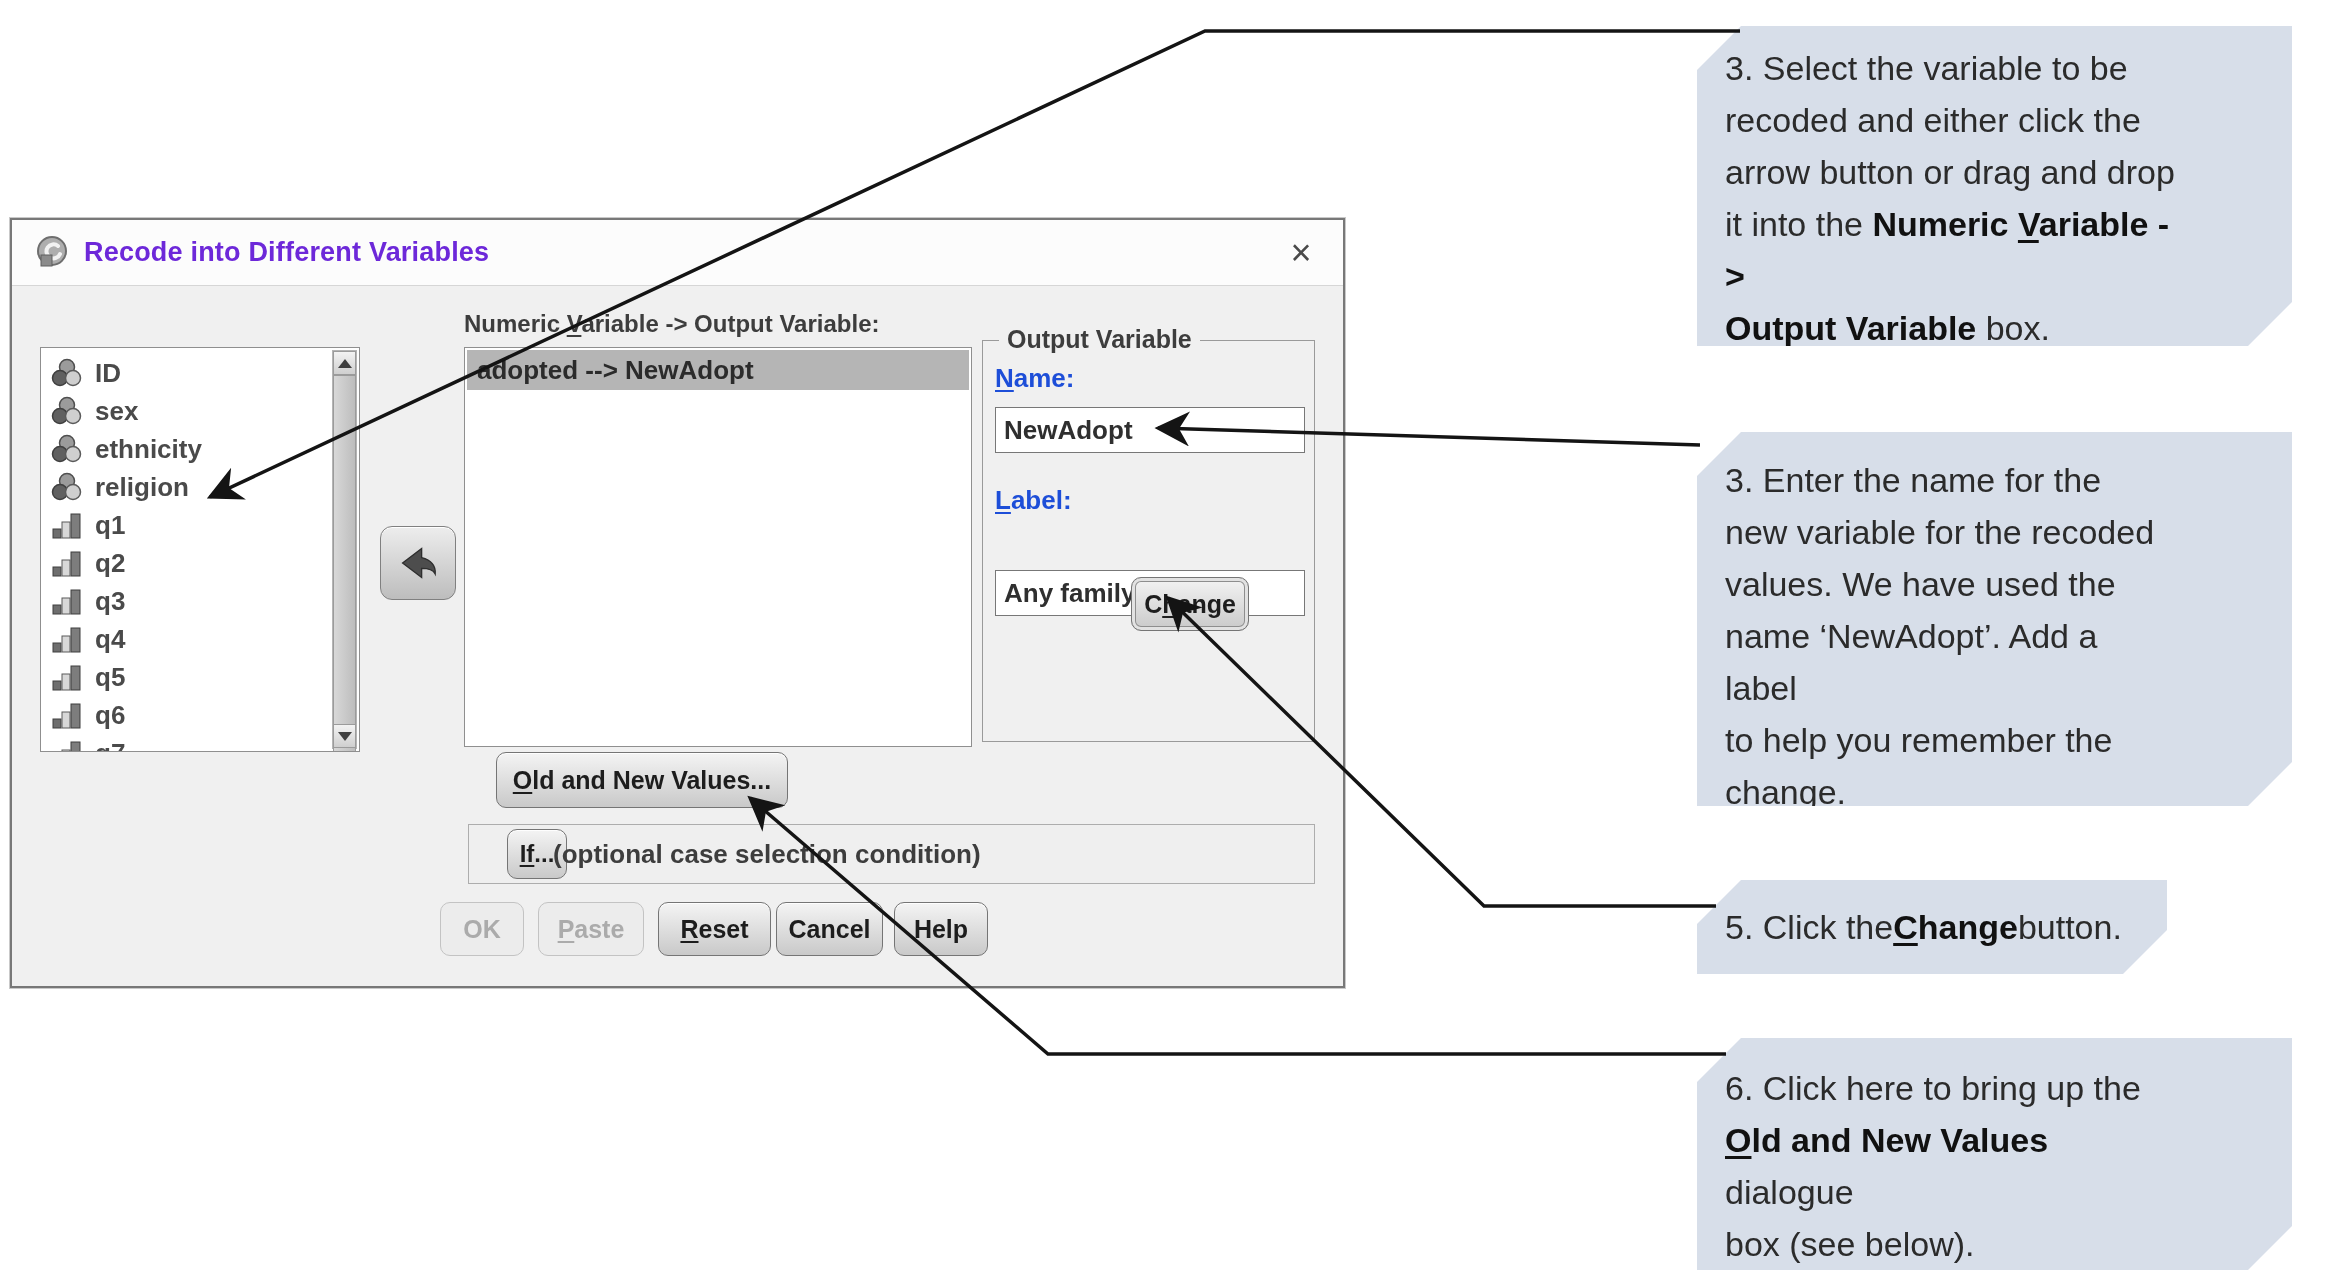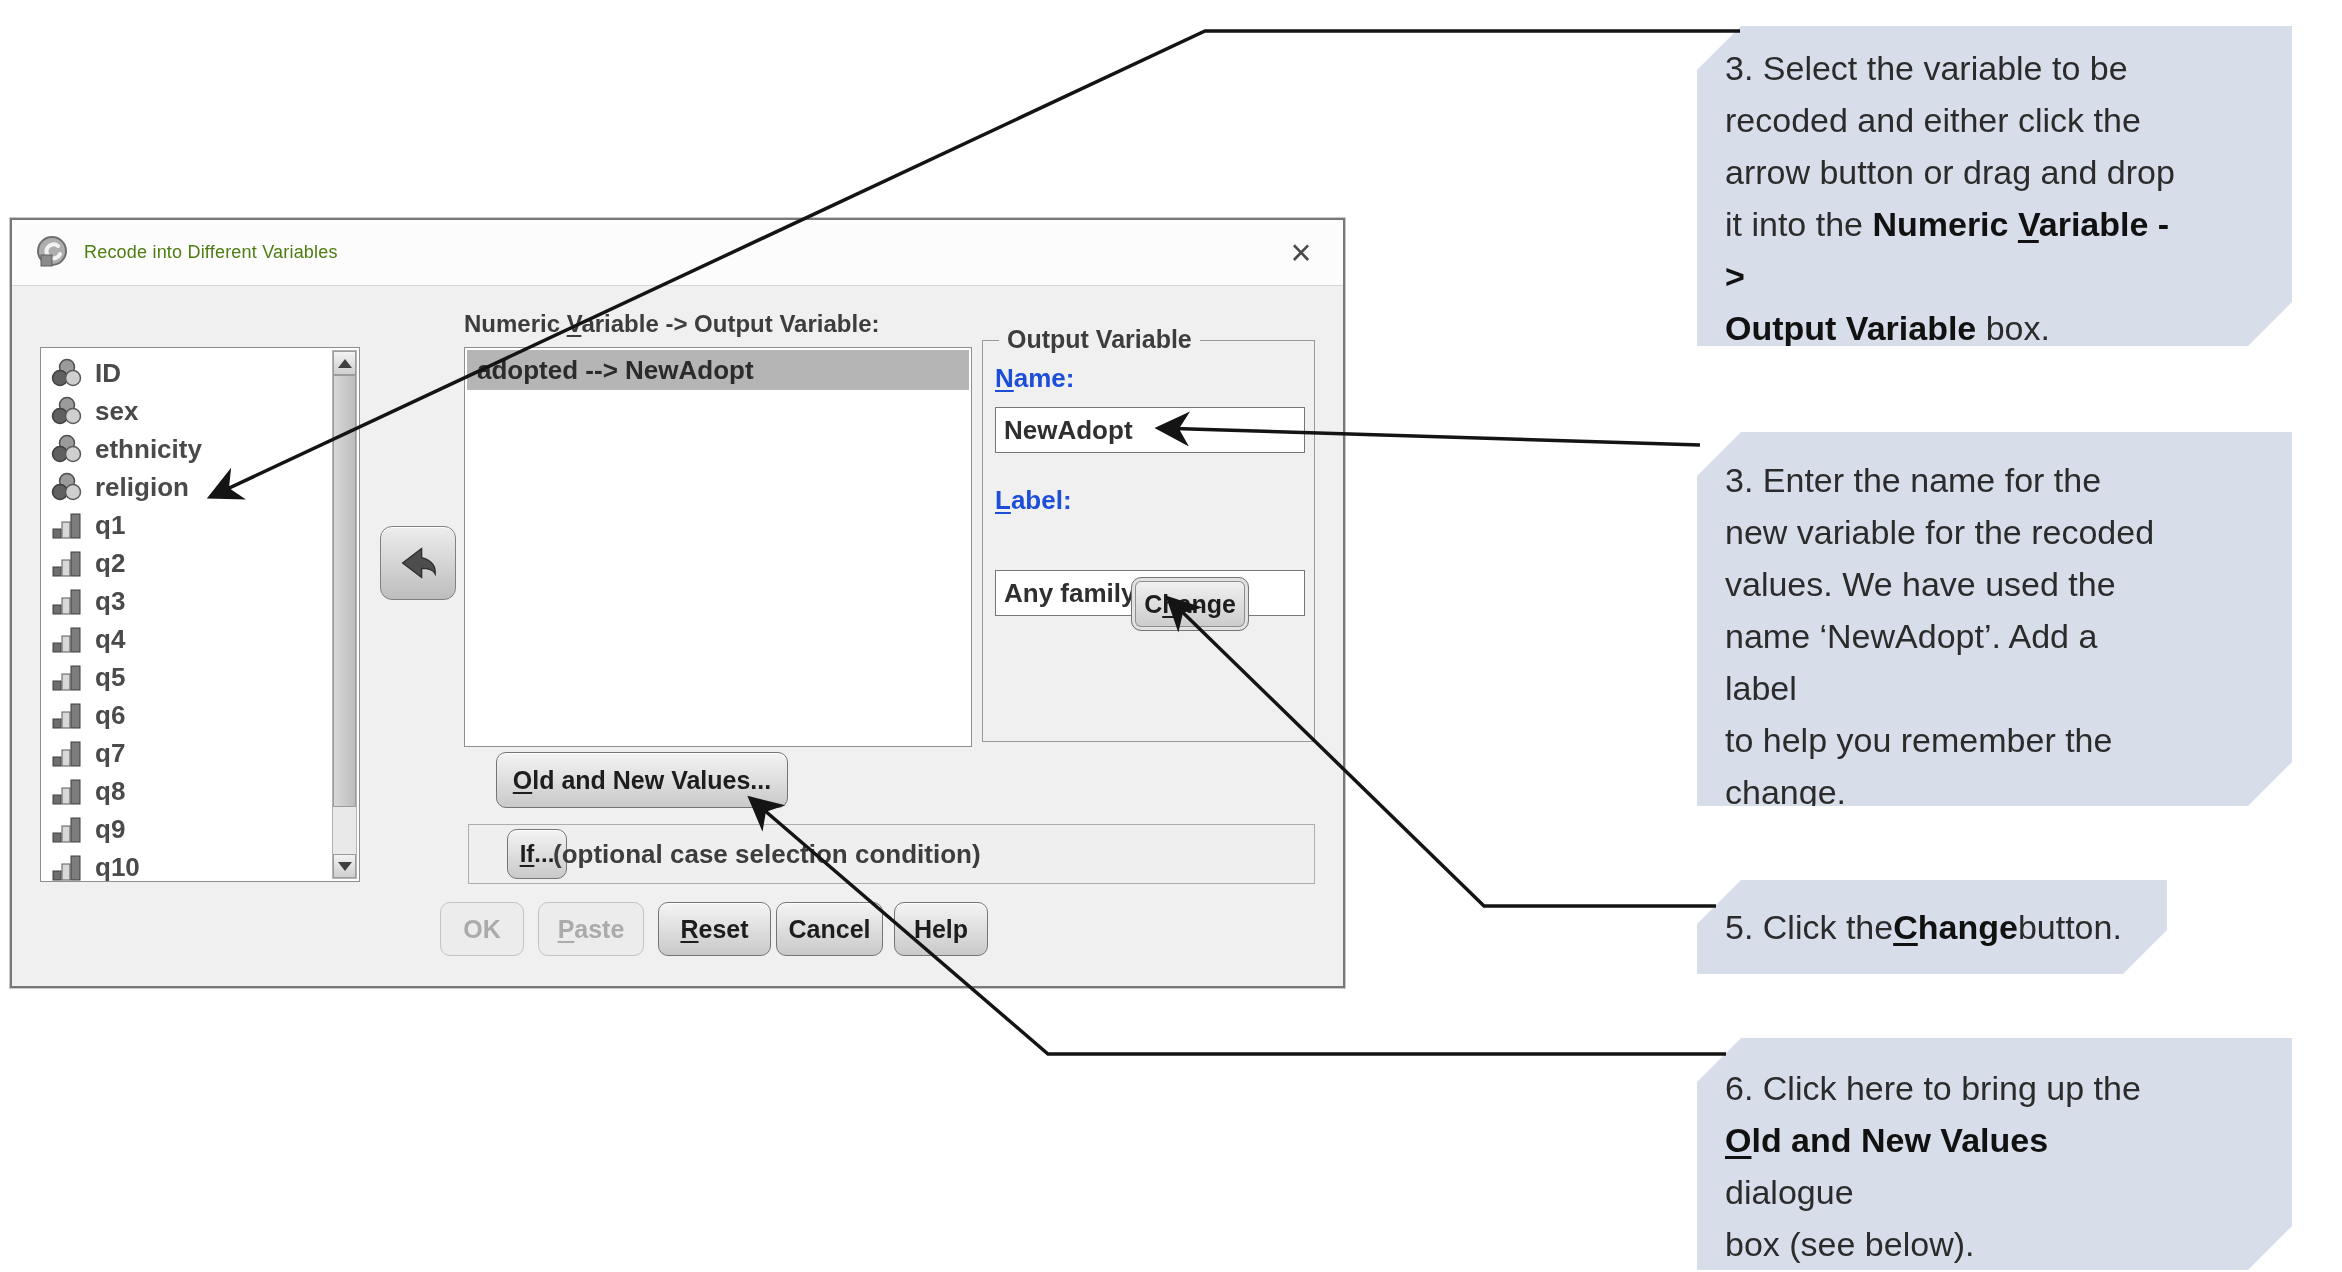--- a/index.html
+++ b/index.html
@@ -13,26 +13,26 @@
     background:var(--dialog-bg,#f0f0f0);
     border:2px solid #787878; box-shadow:0 0 0 1px #c9c9c9;
     box-sizing:border-box;
   }
   .titlebar{
     position:absolute;left:0;top:0;right:0;height:65px;background:#fcfcfc;
     border-bottom:1px solid #d6d6d6; display:flex;align-items:center;
   }
   .title-icon{position:absolute;left:22px;top:14px;width:36px;height:36px;}
   .title-text{position:absolute;left:72px;top:0;height:65px;display:flex;align-items:center;
-    font-size:18px;font-weight:normal;color:#4d7c0f;letter-spacing:.2px;}
+    font-size:27px;font-weight:bold;color:#6d28d9;letter-spacing:.2px;}
   .close-x{position:absolute;right:22px;top:0;height:65px;width:40px;display:flex;align-items:center;justify-content:center;
     font-size:36px;color:#4a4a4a;cursor:default;line-height:1;font-weight:400;}
   
   .varlist{
-    position:absolute;left:28px;top:127px;width:320px;height:535px;background:#fff;
+    position:absolute;left:28px;top:127px;width:320px;height:405px;background:#fff;
     border:1px solid #8f8f8f;box-sizing:border-box;overflow:hidden;
   }
   .vrows{position:absolute;left:0;top:6px;right:28px;}
   .vrow{height:38px;display:flex;align-items:center;padding-left:10px;}
   .vicon{width:32px;height:30px;flex:0 0 32px;margin-right:12px;}
   .vlabel{font-size:26px;font-weight:bold;color:#4a4a4a;}
   
   .sbar{position:absolute;top:2px;right:2px;bottom:2px;width:25px;background:#e9e9e9;border:1px solid #b5b5b5;box-sizing:border-box;}
   .sbtn{position:absolute;left:0;right:0;height:24px;background:linear-gradient(#f3f3f3,#cfcfcf);border:1px solid #9b9b9b;box-sizing:border-box;display:flex;align-items:center;justify-content:center;}
   .sbtn.up{top:0;} .sbtn.down{bottom:0;}

